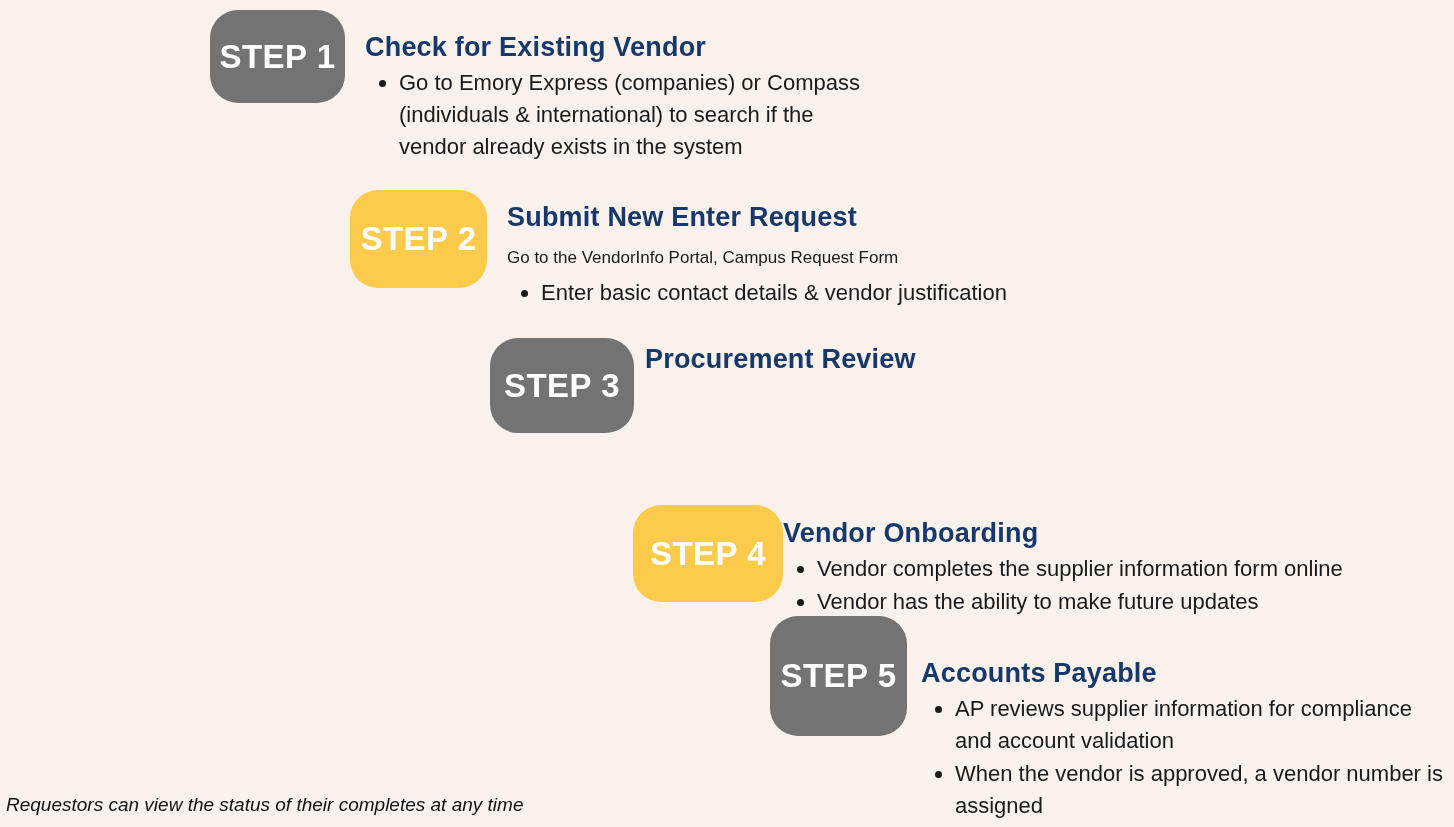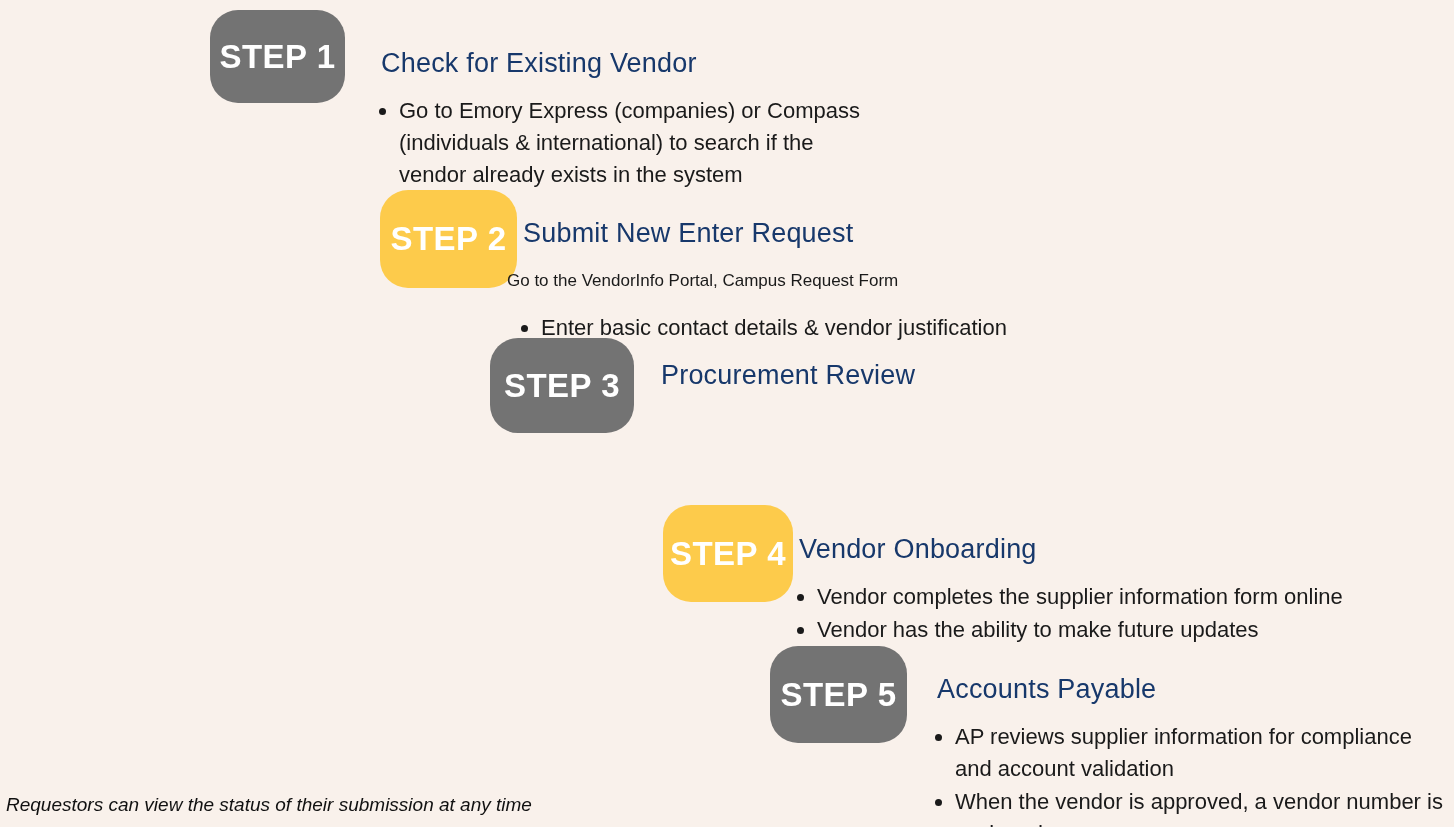--- a/index.html
+++ b/index.html
@@ -30,37 +30,37 @@
     border-radius: 28px;
     display: flex;
     align-items: center;
     justify-content: center;
     color: #ffffff;
     font-weight: bold;
     font-size: 33px;
     letter-spacing: 0.5px;
   }
   .badge.navy   { background: #737373; }
-  .badge.yellow { background: #fdcb4b; margin-left: 30px; }
+  .badge.yellow { background: #fdcb4b; }
   .step-text { position: absolute; }
   .step-heading {
-    margin: 16px;
+    margin: 0;
     font-size: 27px;
-    font-weight: normal;
+    font-weight: bold;
     color: #17386b;
     letter-spacing: 0.2px;
   }
   .step-intro {
     margin: 9px 0 0 0;
     font-size: 17px;
     line-height: 31px;
     color: #1a1a1a;
   }
   .step-bullets {
-    margin: 16px 0 0 0;
+    margin: 4px 0 0 0;
     padding: 0 0 0 34px;
     list-style: disc outside;
   }
   .step-bullets li {
     font-size: 22px;
     line-height: 32px;
     color: #1a1a1a;
     margin-bottom: 1px;
   }
   .footnote {
@@ -71,23 +71,23 @@
     font-style: italic;
     color: #111111;
   }
   
   .s1-badge { left: 210px; top: 10px;  width: 135px; height: 93px; }
   .s1-text  { left: 365px; top: 32px;  width: 520px; }
   .s2-badge { left: 350px; top: 190px; width: 137px; height: 98px; }
   .s2-text  { left: 507px; top: 202px; width: 575px; }
   .s3-badge { left: 490px; top: 338px; width: 144px; height: 95px; }
   .s3-text  { left: 645px; top: 344px; width: 780px; }
-  .s4-badge { left: 633px; top: 505px; width: 130px; height: 97px; }
+  .s4-badge { left: 633px; top: 505px; width: 150px; height: 97px; }
   .s4-text  { left: 783px; top: 518px; width: 665px; }
-  .s5-badge { left: 770px; top: 646px; width: 137px; height: 97px; }
+  .s5-badge { left: 770px; top: 616px; width: 137px; height: 120px; }
   .s5-text  { left: 921px; top: 658px; width: 527px; }
 </style>
 </head>
 <body>
 
 <div class="canvas">
 
 
   <div class="badge navy s1-badge">
     <span>STEP 1</span>
@@ -132,15 +132,15 @@
     <span>STEP 5</span>
   </div>
   <div class="step-text s5-text">
     <h2 class="step-heading">Accounts Payable</h2>
     <ul class="step-bullets">
       <li>AP reviews supplier information for compliance and account validation</li>
       <li>When the vendor is approved, a vendor number is assigned</li>
     </ul>
   </div>
 
-  <div class="footnote">Requestors can view the status of their submission at any time</div>
+  <div class="footnote">Requestors can view the status of their completes at any time</div>
 
 </div>
 
 </body></html>

